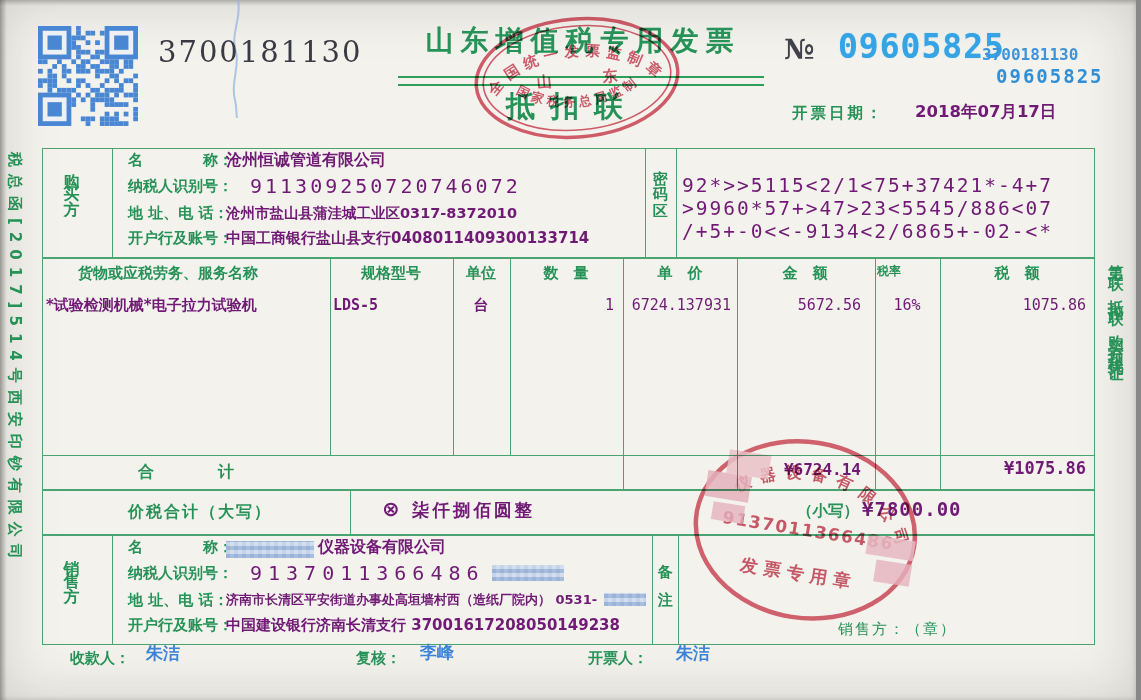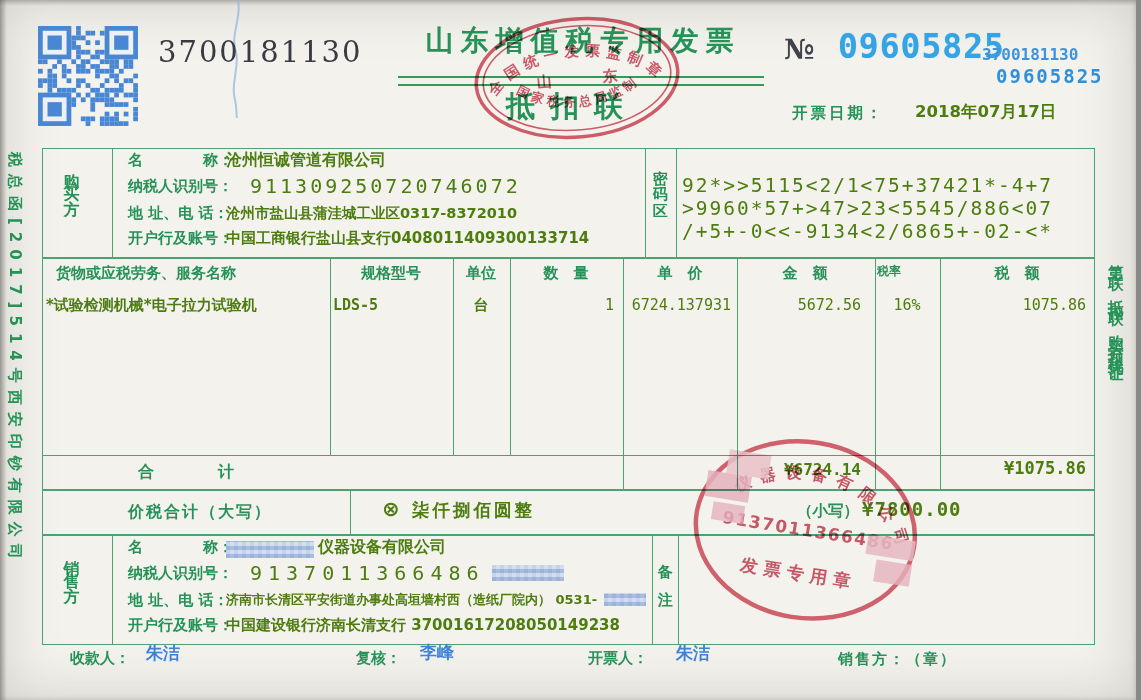--- a/index.html
+++ b/index.html
@@ -1,21 +1,21 @@
 <!DOCTYPE html>
 <html><head>
 <meta charset="utf-8">
 <style>
   html,body{margin:0;padding:0;background:#888;}
   .sheet{position:relative;width:1136px;height:700px;background:#f3f2ed;overflow:hidden;
          font-family:"DejaVu Sans",sans-serif;
          box-shadow:inset 0 0 55px rgba(110,106,96,.28), inset 0 0 5px rgba(80,78,70,.30);}
   .abs{position:absolute;white-space:nowrap;line-height:1.15;}
   .g{color:#269257;}
-  .b{color:#4d7c0f;}
+  .b{color:#701a75;}
   .m{font-family:"DejaVu Sans Mono",monospace;}
   .serif{font-family:"DejaVu Serif",serif;}
   .gbox{position:absolute;border:1.4px solid #4aa371;box-sizing:border-box;}
   .vline{position:absolute;width:1.4px;background:#4aa371;}
   .hline{position:absolute;height:1.4px;background:#4aa371;}
   .vtext{writing-mode:vertical-rl;text-orientation:upright;}
   .stext{writing-mode:vertical-rl;text-orientation:sideways;}
   .censor{position:absolute;
     background:
       repeating-linear-gradient(0deg,rgba(148,174,216,.70) 0 4px,rgba(208,220,240,.70) 4px 8px),
@@ -241,21 +241,21 @@
   <div class="gbox" style="left:42px;top:258px;width:1053px;height:232px"></div>
   <div class="vline" style="left:330px;top:258px;height:197px"></div>
   <div class="vline" style="left:453px;top:258px;height:197px"></div>
   <div class="vline" style="left:510px;top:258px;height:197px"></div>
   <div class="vline" style="left:623px;top:258px;height:232px"></div>
   <div class="vline" style="left:737px;top:258px;height:232px"></div>
   <div class="vline" style="left:875px;top:258px;height:232px"></div>
   <div class="vline" style="left:940px;top:258px;height:232px"></div>
   <div class="hline" style="left:42px;top:455px;width:1053px"></div>
 
-  <span class="abs g" style="left:56px;top:265px;width:280px;text-align:left;font-size:15px;font-weight:600">货物或应税劳务、服务名称</span>
+  <span class="abs g" style="left:28px;top:265px;width:280px;text-align:center;font-size:15px;font-weight:600">货物或应税劳务、服务名称</span>
   <span class="abs g" style="left:331px;top:265px;width:120px;text-align:center;font-size:15px;font-weight:600">规格型号</span>
   <span class="abs g" style="left:453px;top:265px;width:56px;text-align:center;font-size:15px;font-weight:600">单位</span>
   <span class="abs g" style="left:512px;top:265px;width:108px;text-align:center;font-size:15px;font-weight:600">数　量</span>
   <span class="abs g" style="left:625px;top:265px;width:110px;text-align:center;font-size:15px;font-weight:700">单　价</span>
   <span class="abs g" style="left:739px;top:265px;width:132px;text-align:center;font-size:15px;font-weight:600">金　额</span>
   <span class="abs g" style="left:877px;top:265px;width:60px;text-align:left;font-size:12px;font-weight:600">税率</span>
   <span class="abs g" style="left:942px;top:265px;width:150px;text-align:center;font-size:15px;font-weight:600">税　额</span>
 
   <span class="abs b" style="left:46px;top:297px;font-size:15px;font-weight:700">*试验检测机械*电子拉力试验机</span>
   <span class="abs b m" style="left:333px;top:297px;font-size:15px;font-weight:700">LDS-5</span>
@@ -298,21 +298,21 @@
   <span class="abs b" style="left:226px;top:617px;font-size:15px;font-weight:700">中国建设银行济南长清支行 37001617208050149238</span>
 
   <span class="abs g vtext" style="left:656px;top:552px;font-size:15px;font-weight:700;letter-spacing:26px">备注</span>
 
   <span class="abs g" style="left:70px;top:650px;font-size:15px;font-weight:600">收款人：</span>
   <span class="abs" style="left:146px;top:644px;font-size:17px;font-weight:700;color:#3b82d8">朱洁</span>
   <span class="abs g" style="left:356px;top:650px;font-size:15px;font-weight:600">复核：</span>
   <span class="abs" style="left:420px;top:643px;font-size:17px;font-weight:700;color:#3b82d8">李峰</span>
   <span class="abs g" style="left:588px;top:650px;font-size:15px;font-weight:600">开票人：</span>
   <span class="abs" style="left:676px;top:644px;font-size:17px;font-weight:700;color:#3b82d8">朱洁</span>
-  <span class="abs g" style="left:838px;top:651px;font-size:15px;font-weight:700;letter-spacing:2px">销售方：（章）</span>
+  <span class="abs g" style="left:838px;top:621px;font-size:15px;font-weight:400;letter-spacing:2px">销售方：（章）</span>
 
   <span class="abs g stext" style="left:6px;top:152px;font-size:15px;font-weight:600;letter-spacing:7px">税总函[2017]514号西安印钞有限公司</span>
   <span class="abs g vtext" style="left:1106px;top:252px;font-size:15.5px;font-weight:600;letter-spacing:5px">第二联：抵扣联　购买方扣税凭证</span>
 
   <svg class="abs stamp" style="left:688px;top:428px;transform:rotate(9deg);opacity:.82" width="235" height="208" viewBox="0 0 235 208">
     <ellipse cx="117" cy="102" rx="110" ry="88" fill="none" stroke="#d24456" stroke-width="4.5"></ellipse>
     <path id="arcCompany" d="M 18 128 A 99 77 0 0 1 216 128" fill="none"></path>
     <text font-size="16" fill="#c4394e" font-weight="bold" letter-spacing="9" text-anchor="middle">
       <textPath href="#arcCompany" startOffset="58%">仪器设备有限公司</textPath>
     </text>

